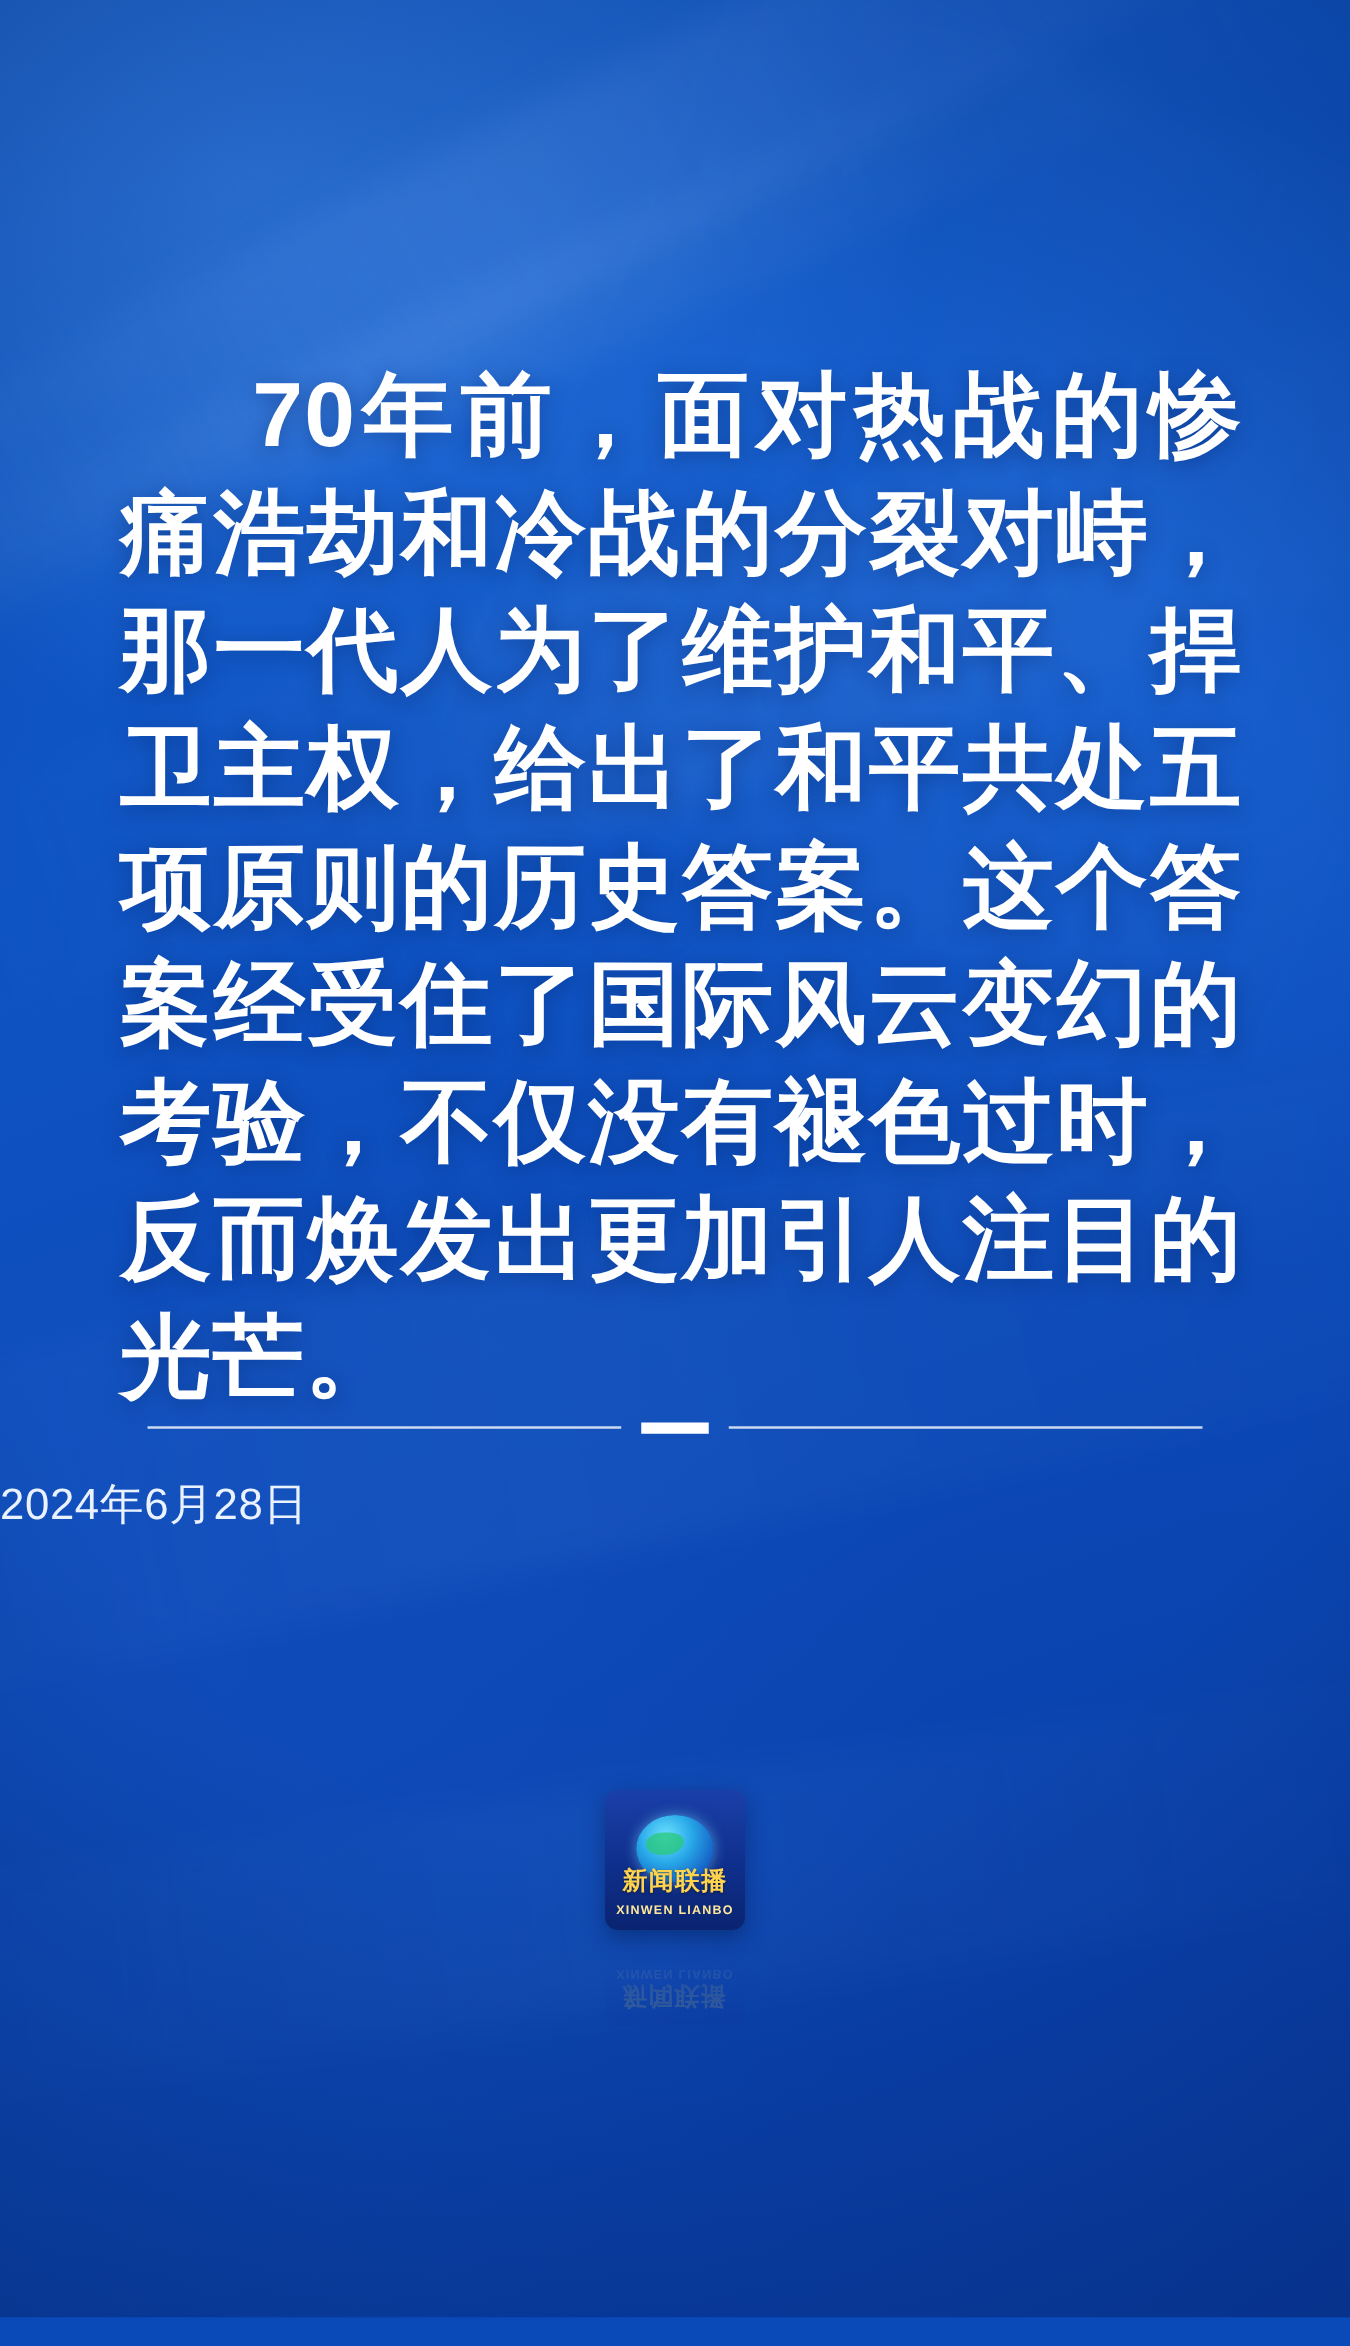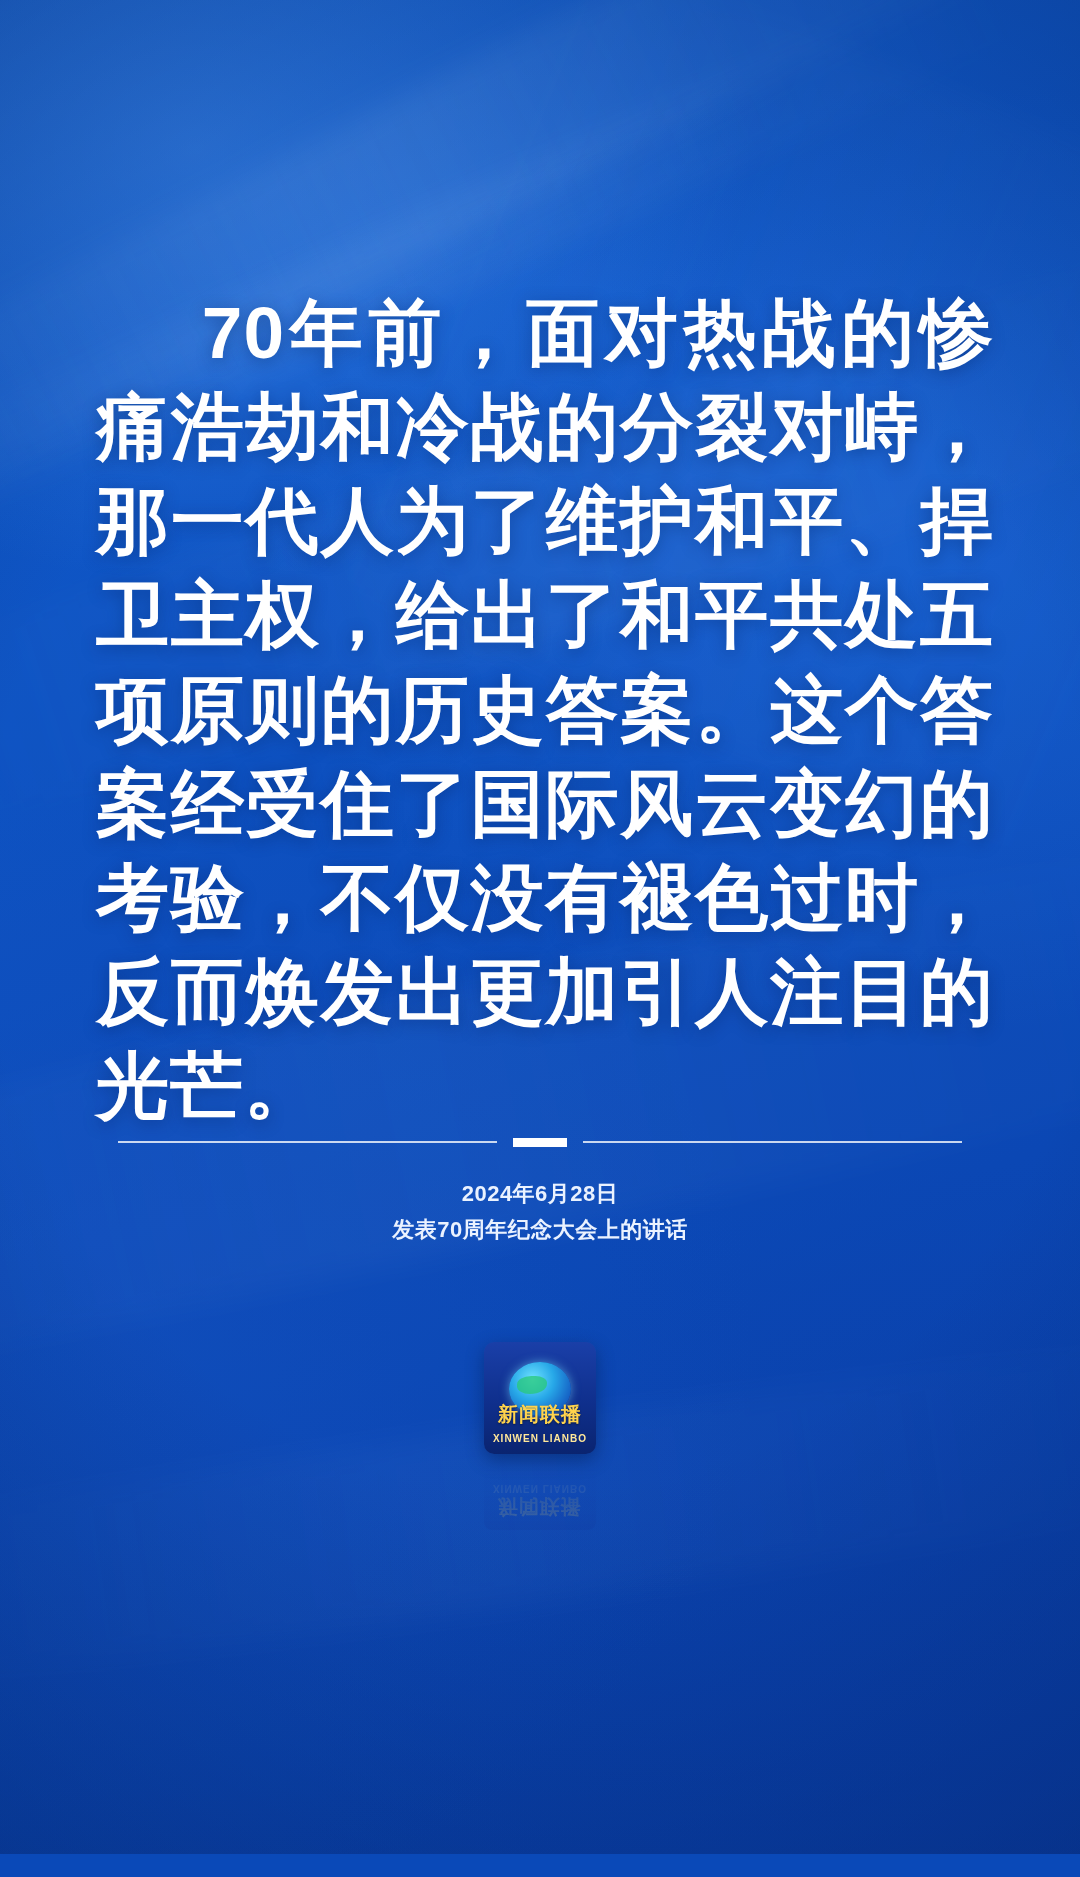--- a/index.html
+++ b/index.html
@@ -74,33 +74,32 @@
     height: 9px;
     background: #ffffff;
     margin: 0 16px;
   }
 
   .caption {
     position: absolute;
     left: 0;
     right: 0;
     top: 1176px;
-    text-align: center;
     color: #eaf2ff;
-    font-size: 22px;
+    font-size: 35px;
     line-height: 1.62;
     letter-spacing: 0.5px;
-    font-weight: 700;
+    font-weight: 400;
   }
   .caption div { white-space: nowrap; }
 
   .logo-wrap {
     position: absolute;
     left: 50%;
-    top: 1342px;
+    top: 1432px;
     transform: translateX(-50%);
     width: 112px;
   }
   .logo {
     position: relative;
     width: 112px;
     height: 112px;
     border-radius: 10px;
     overflow: hidden;
     background: linear-gradient(180deg, #1a3fa8 0%, #0f2f8c 55%, #0a2470 100%);
@@ -186,21 +185,20 @@
   <div class="headline"><span class="indent"></span><span>70年前，面对热战的惨痛浩劫和冷战的分裂对峙，那一代人为了维护和平、捍卫主权，给出了和平共处五项原则的历史答案。这个答案经受住了国际风云变幻的考验，不仅没有褪色过时，反而焕发出更加引人注目的光芒。</span></div>
 
   <div class="divider">
     <div class="line"></div>
     <div class="pip"></div>
     <div class="line"></div>
   </div>
 
   <div class="caption">
     <div>2024年6月28日</div>
-    <div>发表70周年纪念大会上的讲话</div>
   </div>
 
   <div class="logo-wrap">
     <div class="logo">
       <div class="globe"></div>
       <div class="cn">新闻联播</div>
       <div class="en">XINWEN  LIANBO</div>
     </div>
     <div class="logo-reflection">
       <div class="cn2">新闻联播</div>

